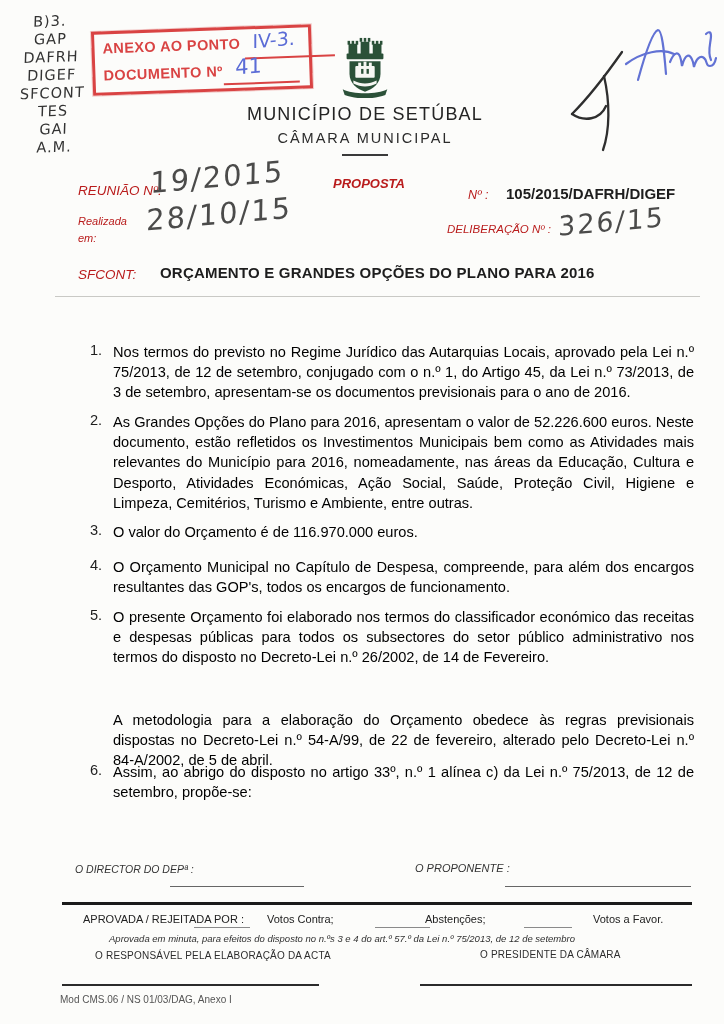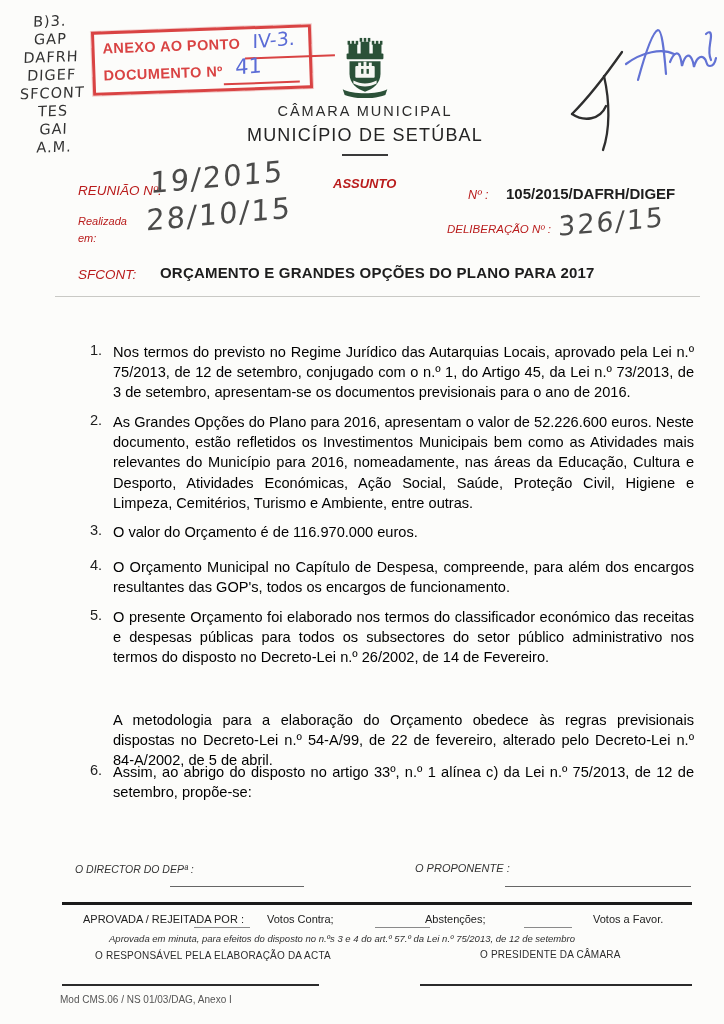--- a/index.html
+++ b/index.html
@@ -114,22 +114,22 @@
         <rect x="23" y="27.5" width="3" height="4"></rect>
           <rect x="28.5" y="26.5" width="3" height="5"></rect>
           <rect x="34" y="27.5" width="3" height="4"></rect>
         <path d="M18,46 c8,4 16,4 24,0 l0,3 c-8,4 -16,4 -24,0 z"></path>
       </g>
       <g fill="#2b5138">
         <rect x="26" y="34" width="2.4" height="5"></rect>
           <rect x="31.6" y="34" width="2.4" height="5"></rect>
       </g>
     </svg>
+    <div id="muni-title">MUNICÍPIO DE SETÚBAL</div>
     <div id="muni-sub">CÂMARA MUNICIPAL</div>
-    <div id="muni-title">MUNICÍPIO DE SETÚBAL</div>
     <div id="header-rule"></div>
   </div>
 
   <svg class="abs" style="left:618px; top:16px;" width="100" height="74" viewBox="0 0 100 74">
     <g fill="none" stroke="#6272d4" stroke-width="2.2" stroke-linecap="round">
       <path d="M20,64 C26,42 34,16 40,14 C44,14 46,34 48,58"></path>
       <path d="M8,48 C24,36 44,32 56,38"></path>
       <path d="M52,46 c4,-10 9,-12 11,-2 l1,6 c3,-12 8,-14 11,-4 l1,5 c2,-8 6,-12 10,-9 c4,3 1,8 6,8 c3,0 5,-3 6,-8"></path>
       <path d="M88,18 c3,-3 5,-2 5,2 c0,6 -4,16 0,24"></path>
     </g>
@@ -139,33 +139,33 @@
     <g fill="none" stroke="#2e2e2e" stroke-width="2.3" stroke-linecap="round">
       <path d="M64,6 C50,26 30,52 14,68"></path>
       <path d="M14,68 C26,76 42,74 48,60"></path>
       <path d="M46,30 C52,56 52,84 45,104"></path>
     </g>
   </svg>
 
   <span class="abs lbl-it" style="left:78px; top:183px; font-size:13.5px;">REUNIÃO Nº:</span>
   <span class="abs hand" style="left:150px; top:160px; font-size:29px;">19/2015</span>
 
-  <span class="abs lbl-it" style="left:333px; top:176px; font-size:13px; font-weight:bold;">ASSUNTO</span>
+  <span class="abs lbl-it" style="left:333px; top:176px; font-size:13px; font-weight:bold;">PROPOSTA</span>
 
   <span class="abs lbl-it" style="left:468px; top:188px; font-size:12.5px;">Nº :</span>
   <span class="abs" style="left:506px; top:185px; font-size:15px; font-weight:bold; white-space:nowrap;">105/2015/DAFRH/DIGEF</span>
 
   <span class="abs lbl-it" style="left:78px; top:213px; font-size:11px; width:70px; white-space:normal; line-height:17px;">Realizada em:</span>
   <span class="abs hand" style="left:146px; top:197px; font-size:29px;">28/10/15</span>
 
   <span class="abs lbl-it" style="left:447px; top:223px; font-size:11.5px;">DELIBERAÇÃO Nº :</span>
   <span class="abs hand" style="left:558px; top:206px; font-size:27px;">326/15</span>
 
   <span class="abs lbl-it" style="left:78px; top:267px; font-size:13.5px;">SFCONT:</span>
-  <span class="abs" style="left:160px; top:264px; font-size:15px; font-weight:bold; white-space:nowrap; letter-spacing:.2px;">ORÇAMENTO E GRANDES OPÇÕES DO PLANO PARA 2017</span>
+  <span class="abs" style="left:160px; top:264px; font-size:15px; font-weight:bold; white-space:nowrap; letter-spacing:.2px;">ORÇAMENTO E GRANDES OPÇÕES DO PLANO PARA 2016</span>
   <div class="abs thinline" style="left:55px; top:296px; width:645px;"></div>
 
   <div class="abs para" style="top:342px;">
     <span class="num">1.</span>
     <div class="txt">Nos termos do previsto no Regime Jurídico das Autarquias Locais, aprovado pela Lei n.º 75/2013, de 12 de setembro, conjugado com o n.º 1, do Artigo 45, da Lei n.º 73/2013, de 3 de setembro, apresentam-se os documentos previsionais para o ano de 2016.</div>
   </div>
   <div class="abs para" style="top:412px;">
     <span class="num">2.</span>
     <div class="txt">As Grandes Opções do Plano para 2016, apresentam o valor de 52.226.600 euros. Neste documento, estão refletidos os Investimentos Municipais bem como as Atividades mais relevantes do Município para 2016, nomeadamente, nas áreas da Educação, Cultura e Desporto, Atividades Económicas, Ação Social, Saúde, Proteção Civil, Higiene e Limpeza, Cemitérios, Turismo e Ambiente, entre outras.</div>
   </div>

